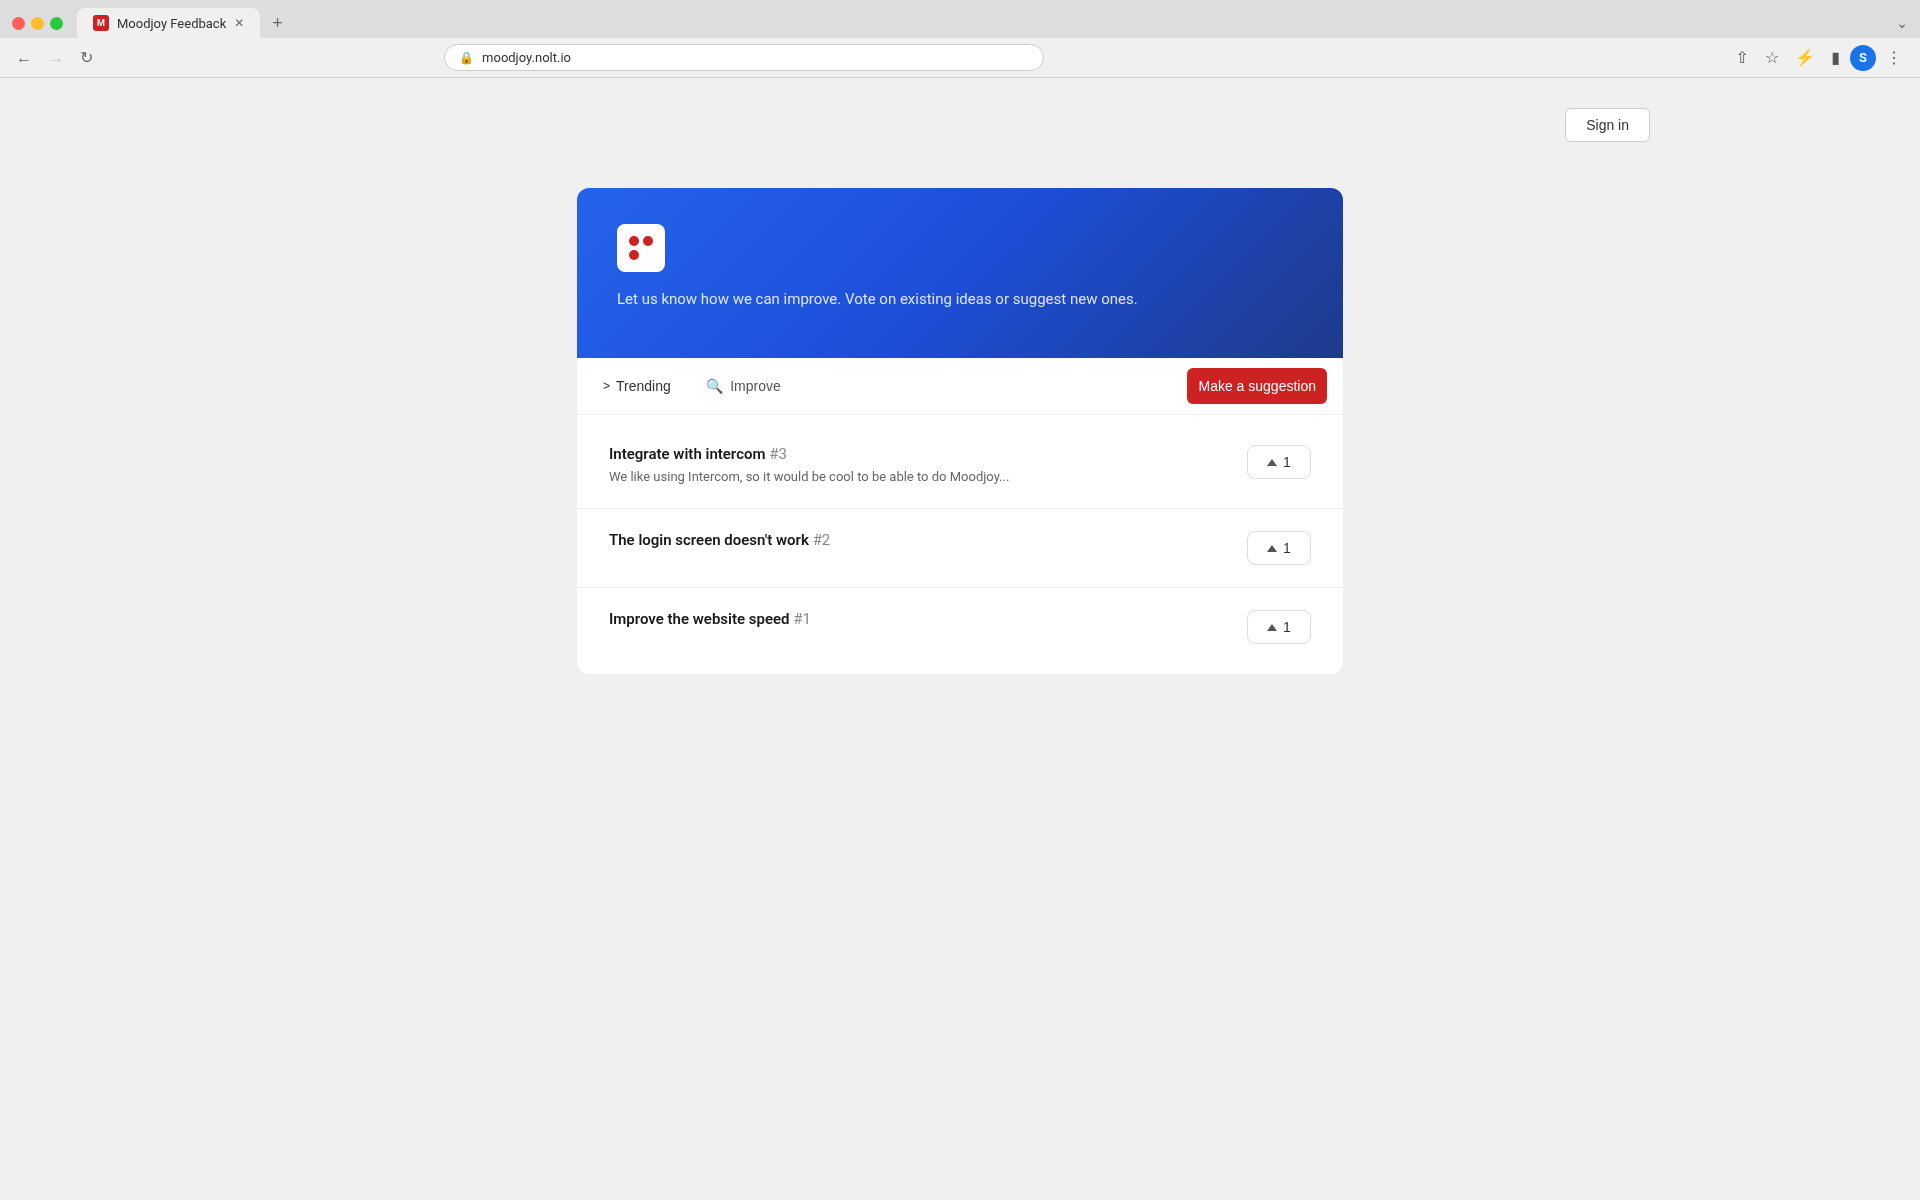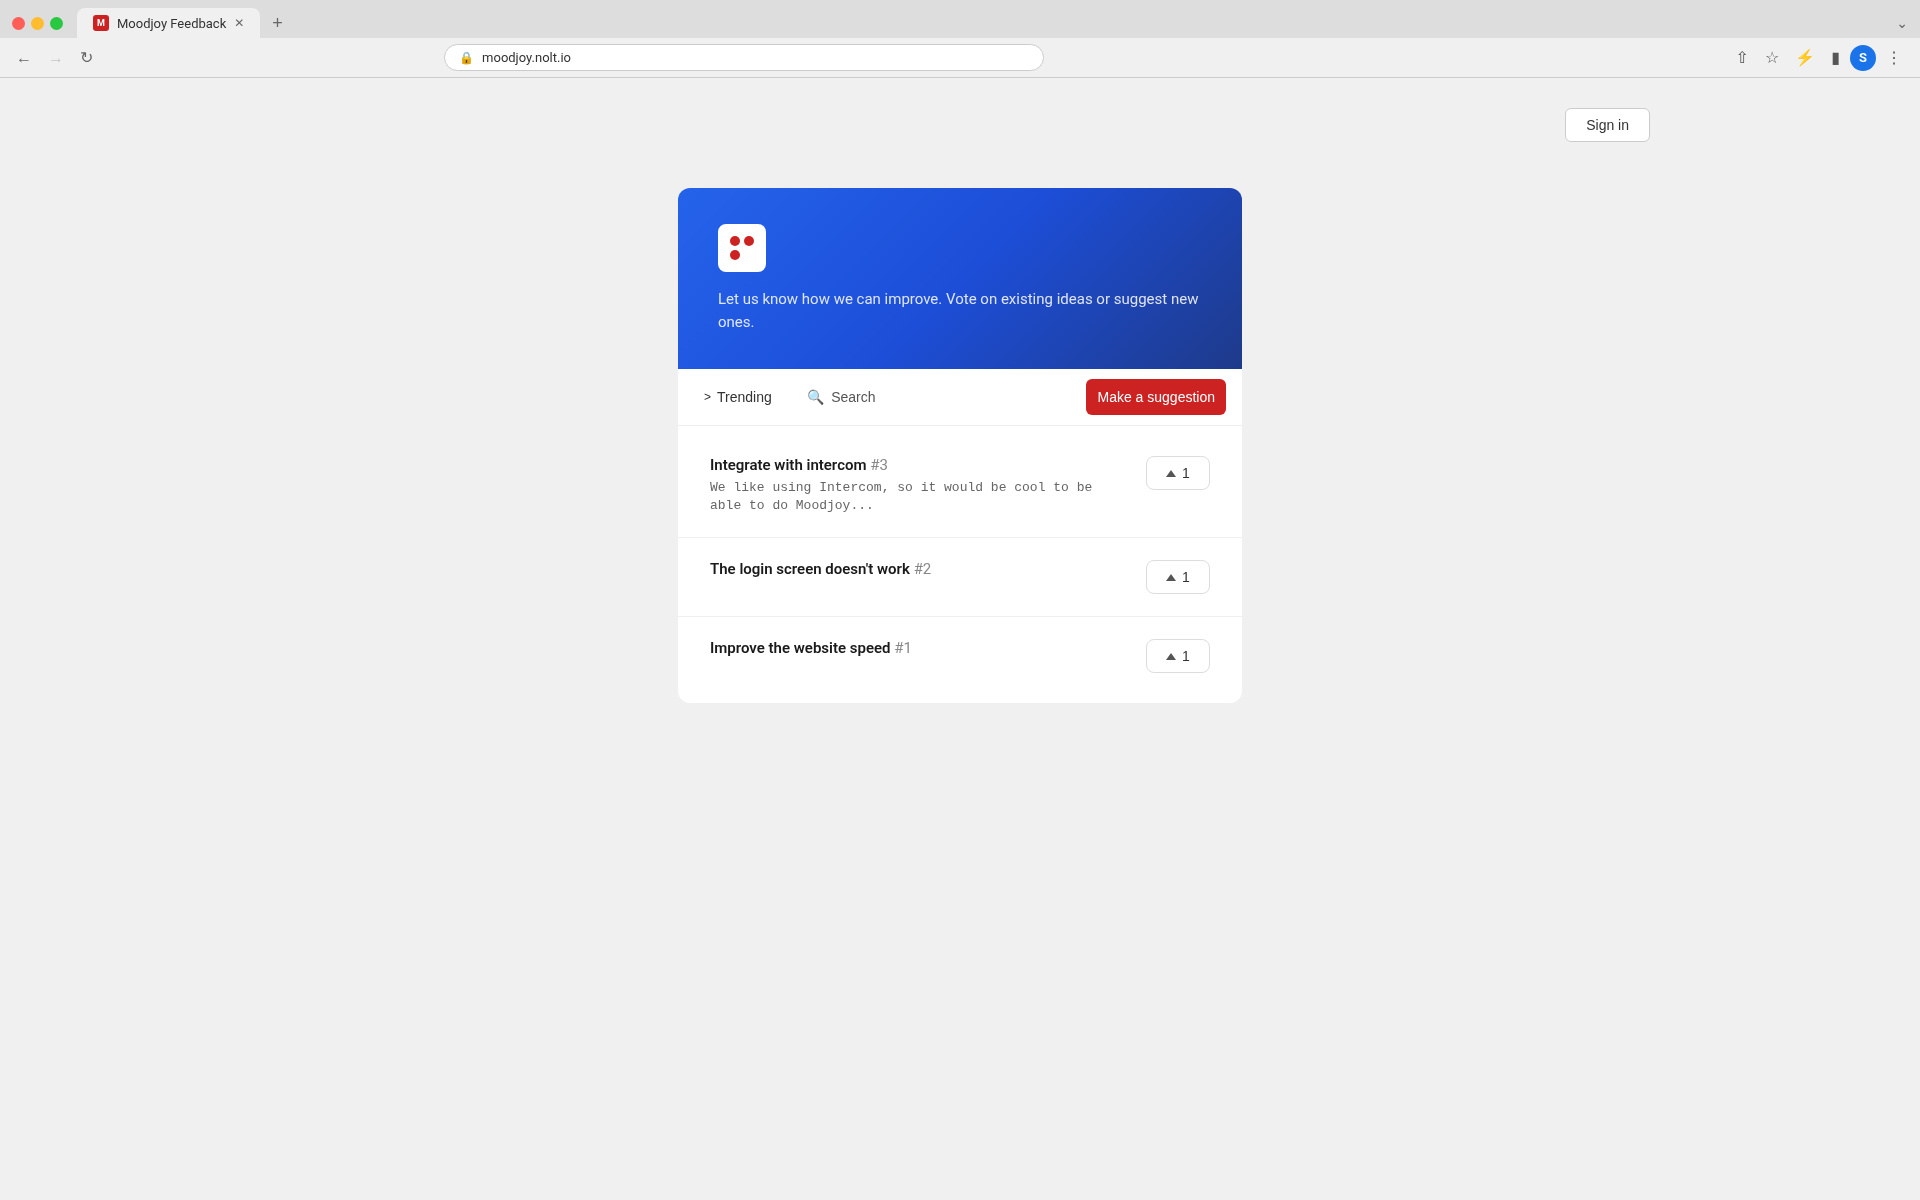--- a/index.html
+++ b/index.html
@@ -183,21 +183,21 @@
       cursor: pointer;
       text-align: center;
     }
 
     
     .main-container {
       position: absolute;
       top: 110px;
       left: 50%;
       transform: translateX(-50%);
-      width: 564px;
+      width: 766px;
     }
 
     
     .hero-banner {
       background: linear-gradient(135deg, #2563eb 0%, #1d4ed8 50%, #1e3a8a 100%);
       border-radius: 12px 12px 0 0;
       padding: 36px 40px;
       min-height: 170px;
       display: flex;
       flex-direction: column;
@@ -315,21 +315,20 @@
 
     .feedback-id {
       color: #888;
       font-weight: 400;
     }
 
     .feedback-desc {
       font-size: 13px;
       color: #666;
       line-height: 1.4;
-      font-family: Liberation Mono, monospace;
     }
 
     .vote-btn {
       display: flex;
       align-items: center;
       gap: 6px;
       border: 1.5px solid #ddd;
       border-radius: 8px;
       background: white;
       padding: 8px 16px;
@@ -410,21 +409,21 @@
       <p class="hero-text">Let us know how we can improve. Vote on existing ideas or suggest new ones.</p>
     </div>
 
     <div class="filter-bar">
       <button class="trending-btn">
         <span style="font-size:12px;">&gt;</span>
         <span>Trending</span>
       </button>
       <button class="search-btn">
         <span>🔍</span>
-        <span>Search</span>
+        <span>Improve</span>
       </button>
       <button class="make-suggestion-btn">Make a suggestion</button>
     </div>
 
     <div class="feedback-list">
 
       <div class="feedback-item">
         <div class="feedback-content">
           <div class="feedback-title">
             <span>Integrate with intercom</span>

